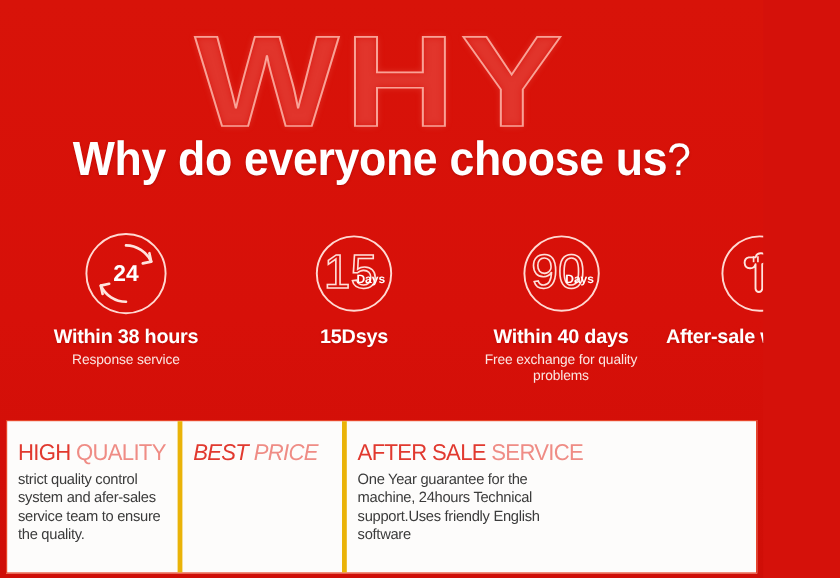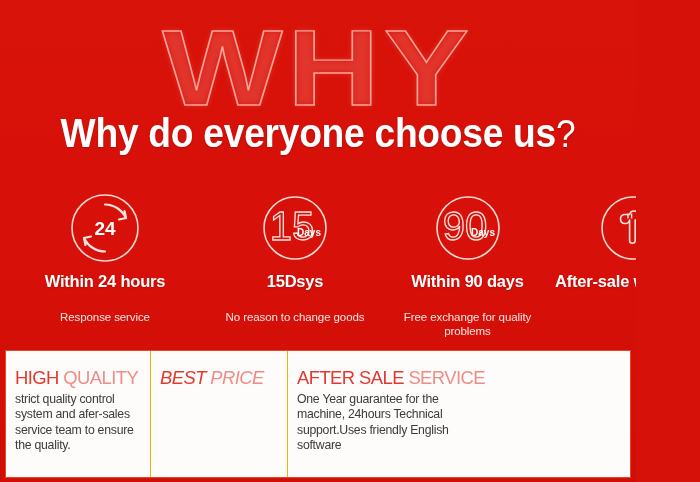--- a/index.html
+++ b/index.html
@@ -71,21 +71,21 @@
     margin-top:6px;
     color:#ffffff;
     font-weight:700;
     font-size:16.5px;
     line-height:19px;
     letter-spacing:-0.2px;
     text-shadow:0 1px 2px rgba(120,0,0,.3);
     white-space:nowrap;
   }
   .f-sub{
-    margin-top:20px;
+    margin-top:3px;
     color:#fbe6e2;
     font-weight:400;
     font-size:11.5px;
     line-height:13.5px;
     letter-spacing:-0.1px;
     max-width:165px;
   }
 
   
   .panel{
@@ -94,21 +94,21 @@
     background:#fdfcfb;
     border:1.5px solid #e8452a;
     box-shadow:0 0 0 1px rgba(255,255,255,.25) inset;
     display:flex;
     box-sizing:border-box;
   }
   .col{
     flex:1 1 0;
     padding:16px 6px 6px 9px;
     box-sizing:border-box;
-    border-right:1px solid #eab308;
+    border-right:4px solid #eab308;
     position:relative;
   }
   .col:last-child{border-right:none;}
   .col.c1{flex:0 0 23.2%;}
   .col.c2{flex:0 0 26.6%;}
   .col.c3{flex:0 0 22.0%;font-style:italic;}
   .col.c4{flex:0 0 28.2%;}
 
   .c-head{
     font-size:19px;
@@ -148,45 +148,44 @@
       <div class="icon-wrap">
         <svg width="72" height="72" viewBox="0 0 72 72">
           <circle cx="36" cy="36" r="33" fill="none" stroke="#ffd9d2" stroke-width="1.6"></circle>
           <path d="M36 12.5 A23.5 23.5 0 0 1 57 26" fill="none" stroke="#ffe4de" stroke-width="2.2" stroke-linecap="round"></path>
           <path d="M36 59.5 A23.5 23.5 0 0 1 15 46" fill="none" stroke="#ffe4de" stroke-width="2.2" stroke-linecap="round"></path>
           <path d="M57 26 l-1.5 -7 M57 26 l-7 1.5" fill="none" stroke="#ffe4de" stroke-width="2.2" stroke-linecap="round"></path>
           <path d="M15 46 l1.5 7 M15 46 l7 -1.5" fill="none" stroke="#ffe4de" stroke-width="2.2" stroke-linecap="round"></path>
           <text x="36" y="42.5" text-anchor="middle" fill="#ffffff" font-family="Liberation Sans, sans-serif" font-size="19" font-weight="700">24</text>
         </svg>
       </div>
-      <div class="f-title">Within 24 hours</div>
+      <div class="f-title">Within 38 hours</div>
       <div class="f-sub">Response service</div>
     </div>
 
     <div class="feature fe-2">
       <div class="icon-wrap">
         <svg width="72" height="72" viewBox="0 0 72 72">
           <circle cx="36" cy="36" r="31" fill="none" stroke="#ffd9d2" stroke-width="1.6"></circle>
           <text x="33" y="48" text-anchor="middle" fill="none" stroke="#ffe0da" stroke-width="1.3" font-family="Liberation Sans, sans-serif" font-size="40" font-weight="400">15</text>
           <text x="50" y="44" text-anchor="middle" fill="#ffffff" font-family="Liberation Sans, sans-serif" font-size="10" font-weight="700">Days</text>
         </svg>
       </div>
       <div class="f-title">15Dsys</div>
-      <div class="f-sub">No reason to change goods</div>
     </div>
 
     <div class="feature fe-3">
       <div class="icon-wrap">
         <svg width="72" height="72" viewBox="0 0 72 72">
           <circle cx="36" cy="36" r="31" fill="none" stroke="#ffd9d2" stroke-width="1.6"></circle>
           <text x="33" y="48" text-anchor="middle" fill="none" stroke="#ffe0da" stroke-width="1.3" font-family="Liberation Sans, sans-serif" font-size="40" font-weight="400">90</text>
           <text x="51" y="44" text-anchor="middle" fill="#ffffff" font-family="Liberation Sans, sans-serif" font-size="10" font-weight="700">Days</text>
         </svg>
       </div>
-      <div class="f-title">Within 90 days</div>
+      <div class="f-title">Within 40 days</div>
       <div class="f-sub">Free exchange for quality problems</div>
     </div>
 
     <div class="feature fe-4">
       <div class="icon-wrap">
         <svg width="72" height="72" viewBox="0 0 72 72">
           <circle cx="36" cy="36" r="31" fill="none" stroke="#ffd9d2" stroke-width="1.6"></circle>
 
           <path d="M27 22.5 a4.6 4.6 0 1 0 5.6 5.6 l0 20.4 a2.8 2.8 0 0 0 5.6 0 l0 -20.4 a4.6 4.6 0 1 0 -5.6 -5.6 z" fill="none" stroke="#ffe4de" stroke-width="1.6" stroke-linejoin="round"></path>
           <path d="M31 21.5 l0 5 M34.6 21.5 l0 5" fill="none" stroke="#ffe4de" stroke-width="1.4"></path>

